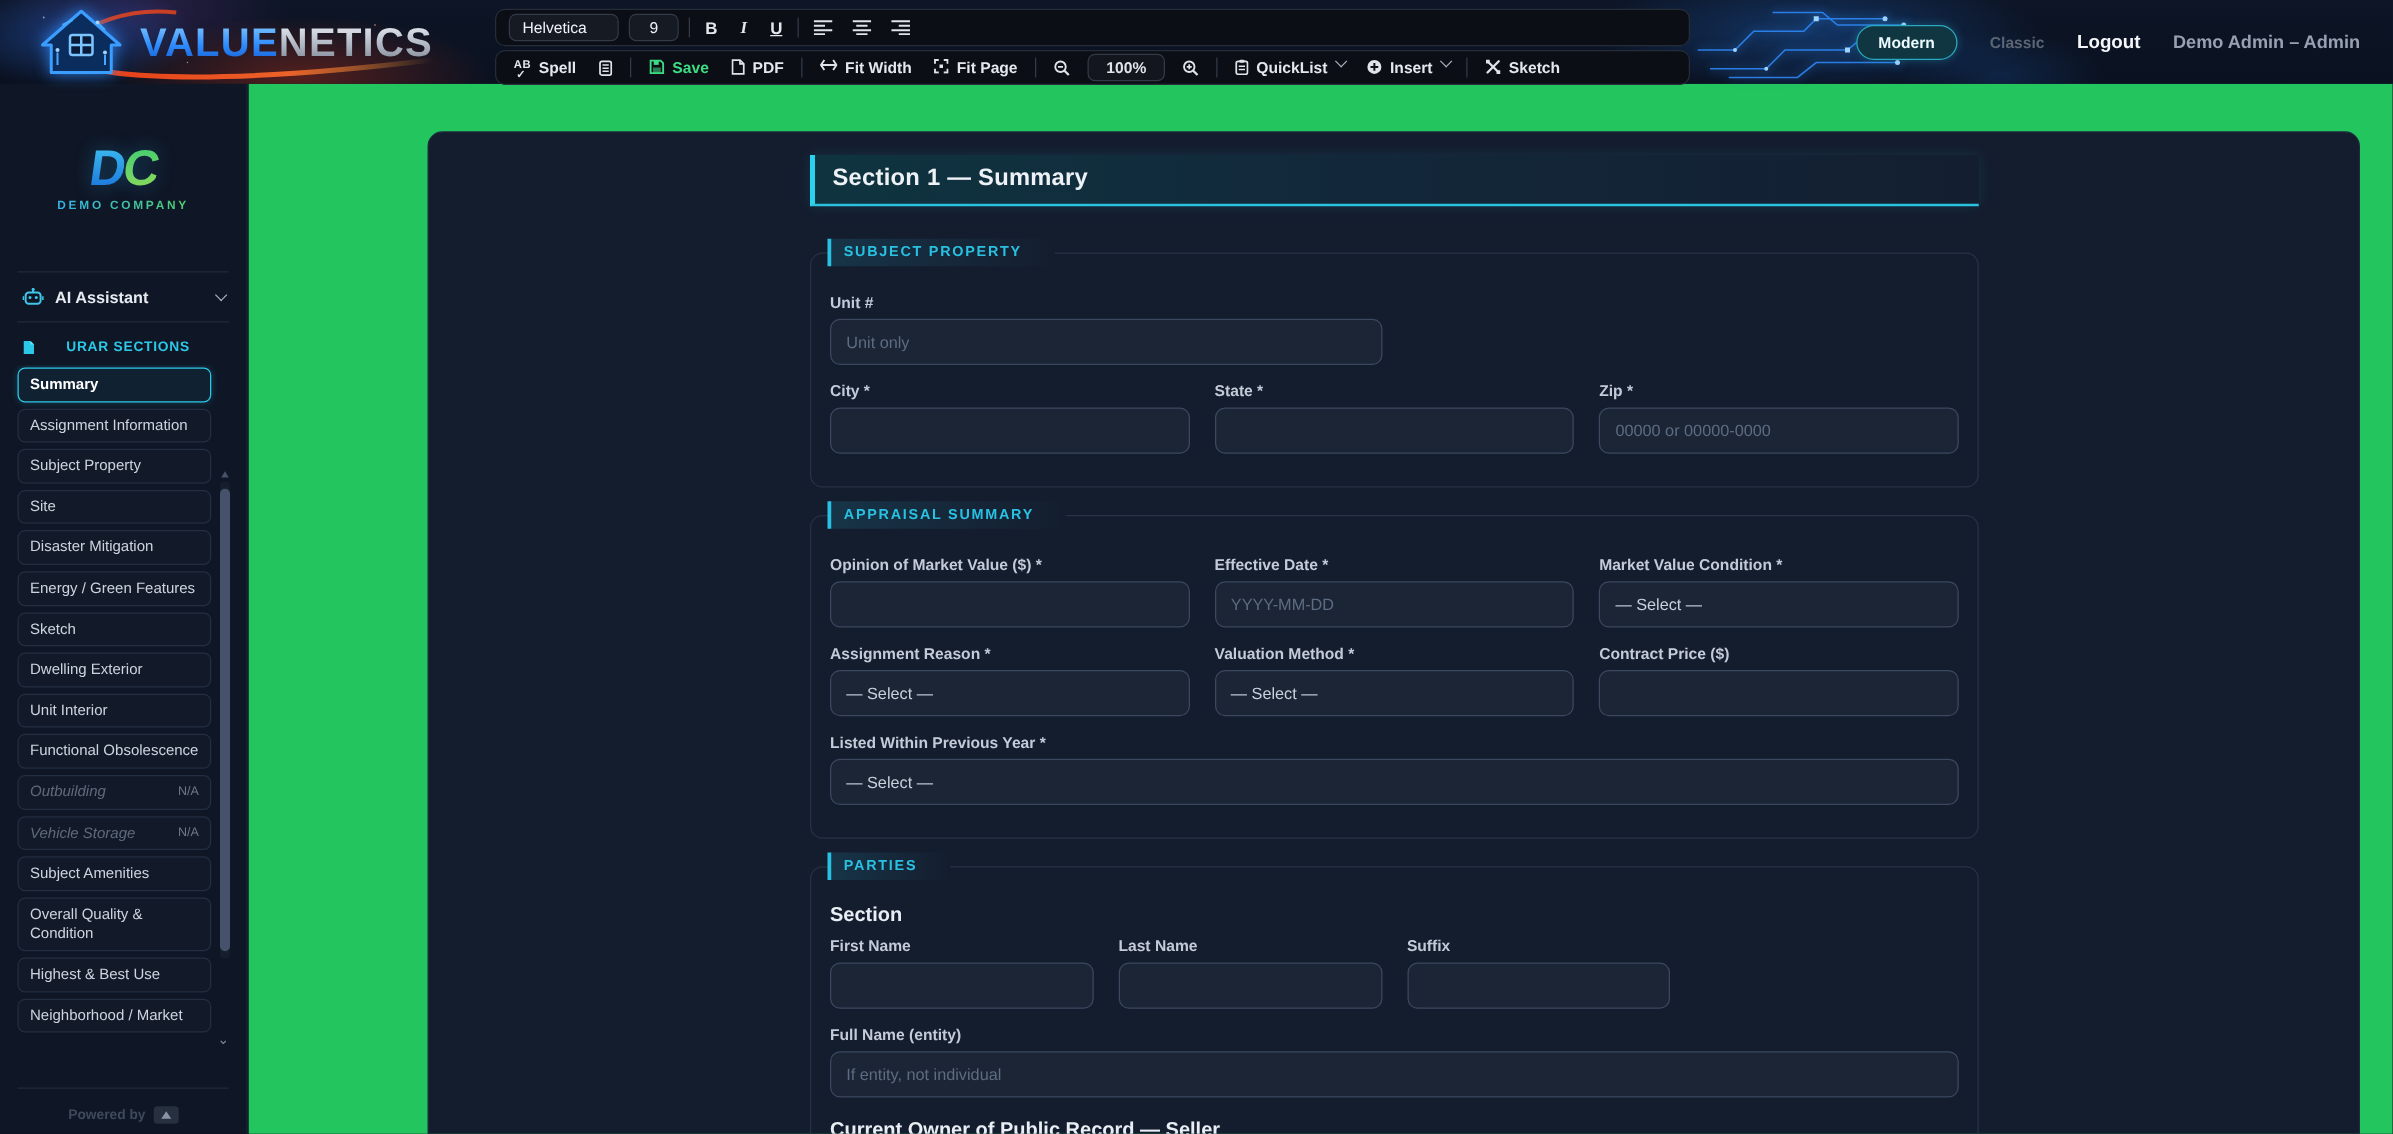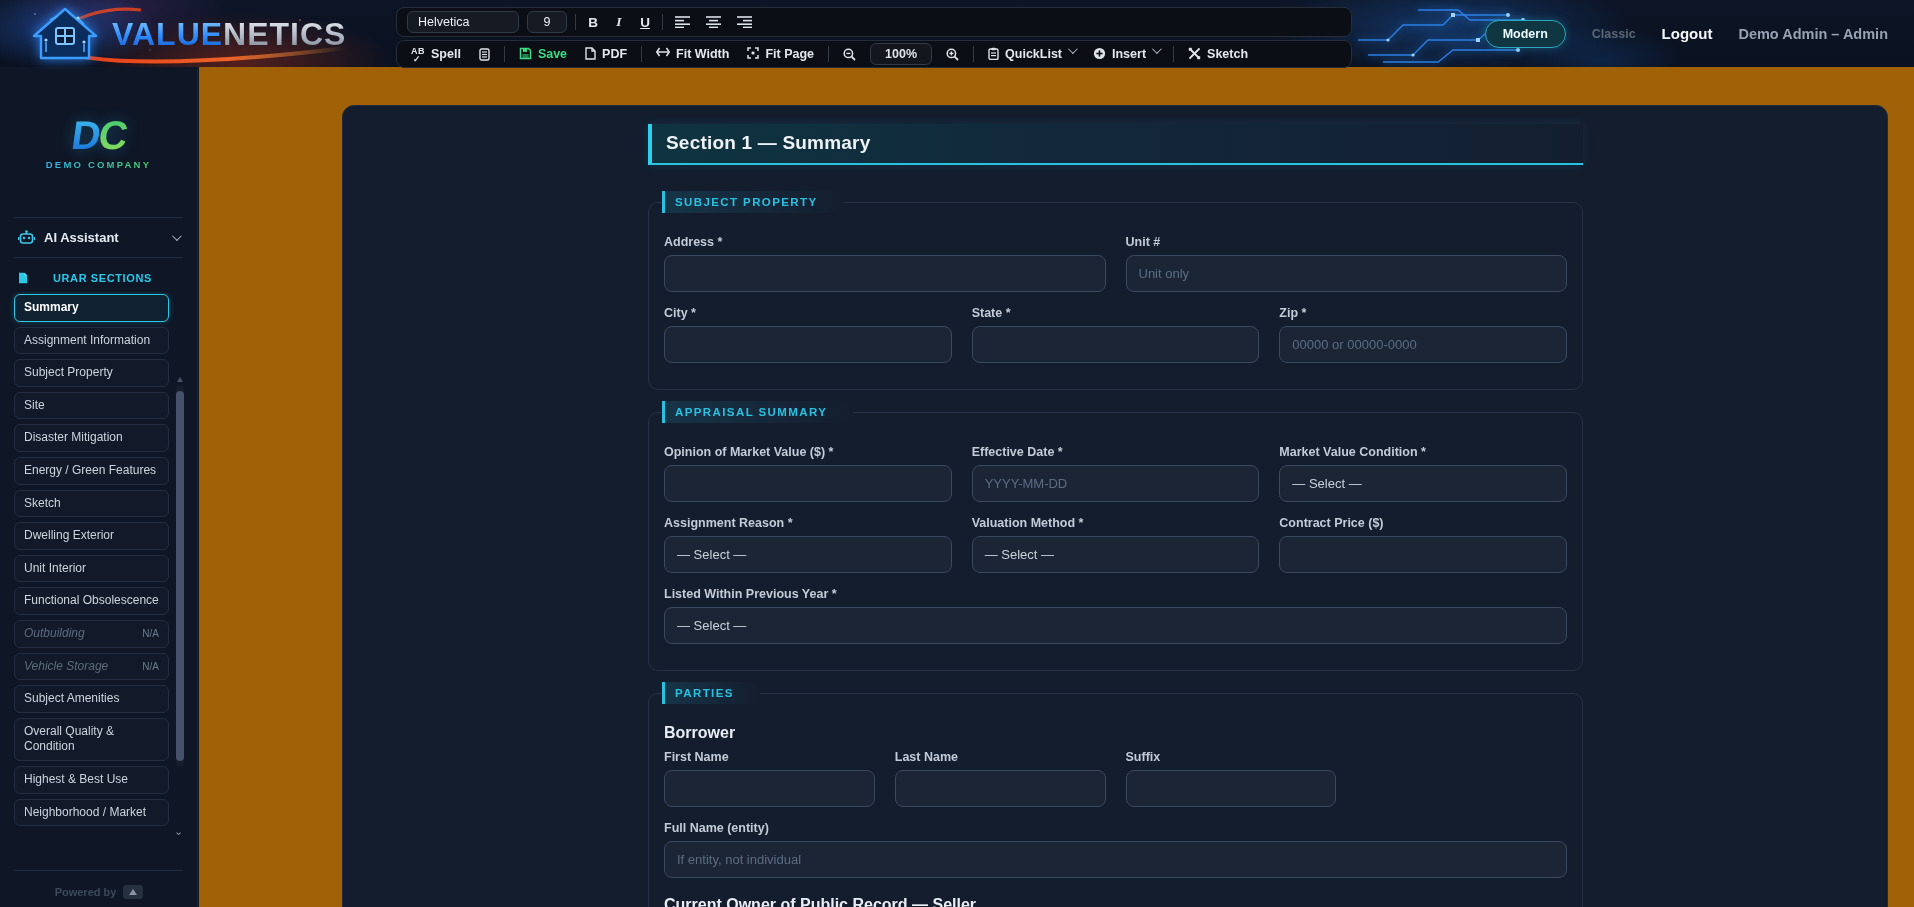--- a/index.html
+++ b/index.html
@@ -24,21 +24,21 @@
   .brand-swoosh{position:absolute;left:18px;top:4px;pointer-events:none}
   .brand-word{font-size:32px;font-weight:800;letter-spacing:1px;line-height:1;position:relative}
   .brand-word .w1{background:linear-gradient(180deg,#8fd0ff,#2f8dff 55%,#1257c9);-webkit-background-clip:text;background-clip:text;color:transparent}
   .brand-word .w2{background:linear-gradient(180deg,#f0f3f8,#aab2bf 60%,#79818e);-webkit-background-clip:text;background-clip:text;color:transparent}
 
   .toolbar{position:absolute;left:396px;top:7px;width:956px}
   .tb-row{width:956px;background:#0b0e14;border:1px solid #262c38;border-radius:8px;display:flex;align-items:center;padding:0 10px;color:#dfe3ea}
   .tb-row.r1{height:30px;margin-bottom:3px;gap:8px}
   .tb-row.r2{height:28px;gap:10px}
   .tb-box{background:#151a23;border:1px solid #323947;border-radius:6px;height:22px;display:flex;align-items:center;padding:0 10px;font-size:12.5px;color:#eef1f6}
-  .tb-box.font{width:112px}
+  .tb-box.font{width:88px}
   .tb-box.size{width:40px;justify-content:center}
   .tb-sep{width:1px;height:16px;background:#333b49}
   .tb-btn{display:flex;gap:6px;font-size:12.5px;font-weight:600;color:#e3e7ee;background:none;border:none;cursor:pointer;padding:2px 4px}
   .tb-btn svg{display:block}
   .tb-btn.save{color:#3ddc84}
   .fmt{font-size:13.5px;width:18px;text-align:center;font-weight:700;color:#e3e7ee;background:none;border:none;cursor:pointer}
   .fmt.i{font-style:italic;font-family:"Liberation Serif",serif}
   .fmt.u{text-decoration:underline}
   .zoom-box{background:#13161d;border:1px solid #323947;border-radius:6px;height:22px;width:62px;display:flex;align-items:center;justify-content:center;font-size:12.5px;font-weight:600}
   .chev{width:7px;height:7px;border-right:1.6px solid #aab2c0;border-bottom:1.6px solid #aab2c0;transform:rotate(45deg) translateY(-2px);display:inline-block}
@@ -73,21 +73,21 @@
   .na-badge{font-size:10px;color:#6d7889;font-style:normal;flex:none}
   .side-scroll{position:absolute;left:176px;top:318px;width:8px;height:382px;border-radius:4px;background:rgba(255,255,255,.03)}
   .side-scroll .thumb{position:absolute;left:0;top:6px;width:8px;height:370px;border-radius:4px;background:#46526b}
   .side-scroll .tri{position:absolute;left:1px;top:-8px;width:0;height:0;border-left:3px solid transparent;border-right:3px solid transparent;border-bottom:5px solid #46526b}
   .list-more{position:absolute;left:174px;top:758px;color:#8b93a3;font-size:11px}
   .powered{position:absolute;left:0;bottom:8px;width:198px;display:flex;align-items:center;justify-content:center;gap:7px;color:#3e495c;font-size:11px;font-weight:600}
   .powered .plogo{width:20px;height:14px;border-radius:3px;background:#27303f;display:flex;align-items:center;justify-content:center}
   .powered .plogo span{width:0;height:0;border-left:4px solid transparent;border-right:4px solid transparent;border-bottom:6px solid #8a93a5;display:block}
 
   
-  .main-area{position:absolute;left:199px;top:67px;width:1715px;height:840px;background:#a16207;overflow:hidden}
+  .main-area{position:absolute;left:199px;top:67px;width:1715px;height:840px;background:#22c55e;overflow:hidden}
   .main-panel{position:absolute;left:143px;top:38px;width:1546px;height:830px;background:#141d2e;border:1px solid #1f2a3f;border-radius:12px 12px 0 0;overflow:hidden}
   .content-col{position:relative;margin-left:305px;width:935px;padding-top:18px}
 
   .section-header{background:linear-gradient(90deg,#0f3440 0%,#12283a 45%,#131f31 100%);border-left:4px solid #2cd1ee;border-bottom:2px solid #29c3e0;padding:8px 14px 9px;box-shadow:0 0 10px rgba(44,209,238,.12)}
   .section-header h1{font-size:19px;font-weight:700;color:#eef2f7;letter-spacing:.2px}
 
   fieldset.fset{border:1px solid #273246;border-radius:10px;margin-top:26px;padding:6px 15px 26px}
   fieldset.fset + fieldset.fset{margin-top:11px}
   legend.flegend{font-size:11.5px;font-weight:800;letter-spacing:1.4px;color:#29c1e2;border-left:3px solid #29c1e2;padding:5px 26px 5px 10px;margin-left:-2px;background:linear-gradient(90deg,rgba(41,193,226,.14),rgba(41,193,226,0));}
   .f-row{display:grid;gap:20px;margin-top:14px}
@@ -410,24 +410,20 @@
     <div class="content-col">
 
       <div class="section-header">
         <h1>Section 1 — Summary</h1>
       </div>
 
       <fieldset class="fset">
         <legend class="flegend">SUBJECT PROPERTY</legend>
         <div class="f-row cols-2 first">
           <div class="fld">
-            <label>Address *</label>
-            <input style="">
-          </div>
-          <div class="fld">
             <label>Unit #</label>
             <input placeholder="Unit only" style="">
           </div>
         </div>
         <div class="f-row cols-3">
           <div class="fld">
             <label>City *</label>
             <input style="">
           </div>
           <div class="fld">
@@ -483,21 +479,21 @@
             <div class="select">
                 <span>— Select —</span>
               </div>
           </div>
         </div>
       </fieldset>
 
       <fieldset class="fset">
         <legend class="flegend">PARTIES</legend>
 
-        <h2 class="party-heading first">Borrower</h2>
+        <h2 class="party-heading first">Section</h2>
         <div class="f-row cols-4" style="margin-top:8px">
           <div class="fld">
             <label>First Name</label>
             <input style="">
           </div>
           <div class="fld">
             <label>Last Name</label>
             <input style="">
           </div>
           <div class="fld">

